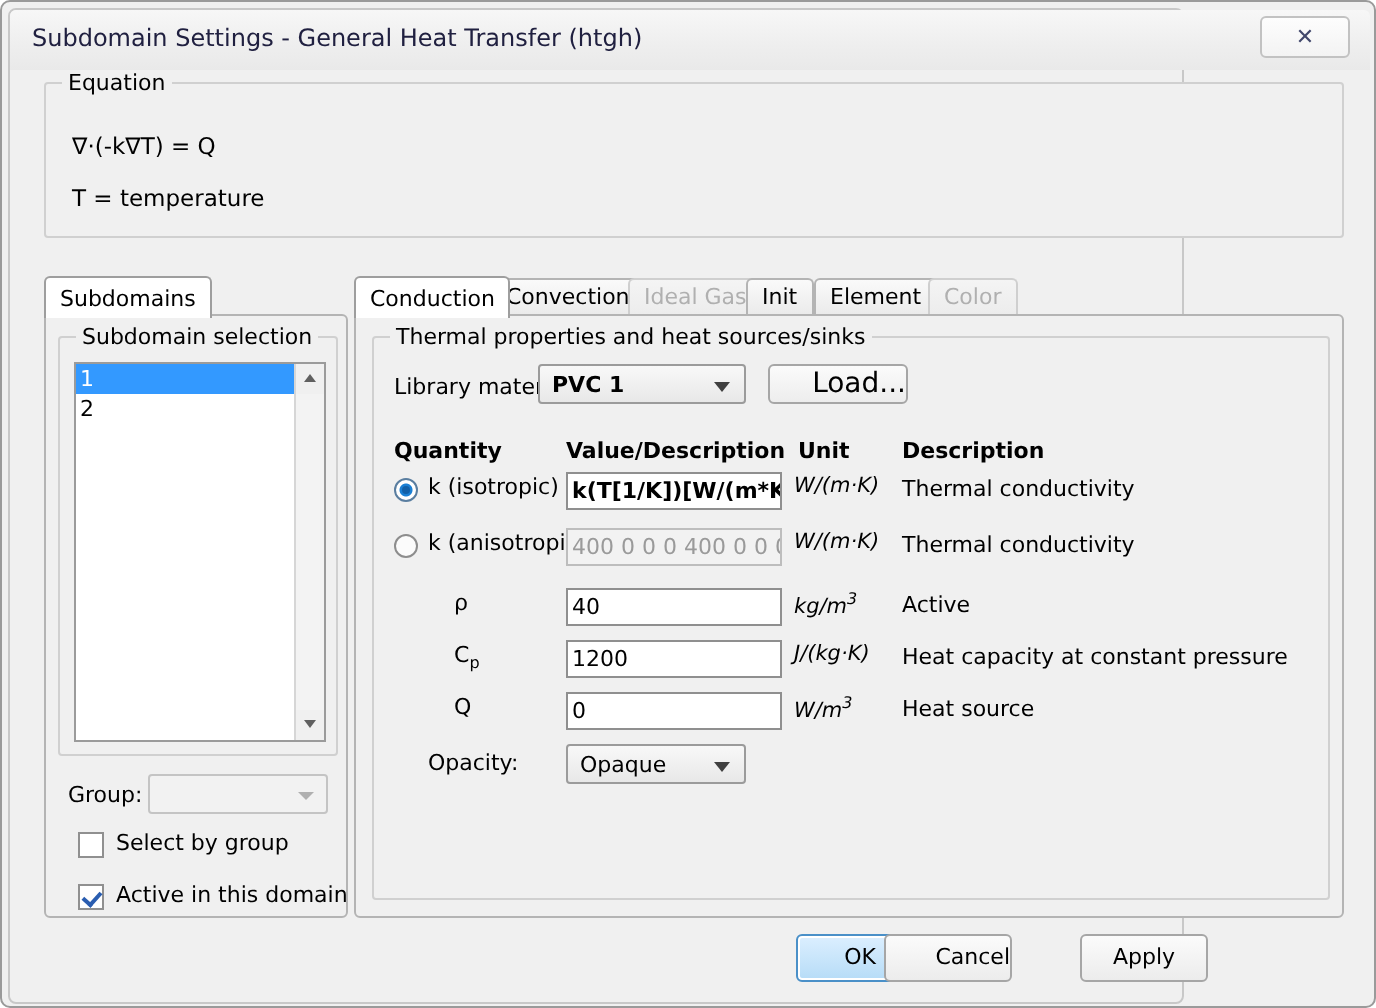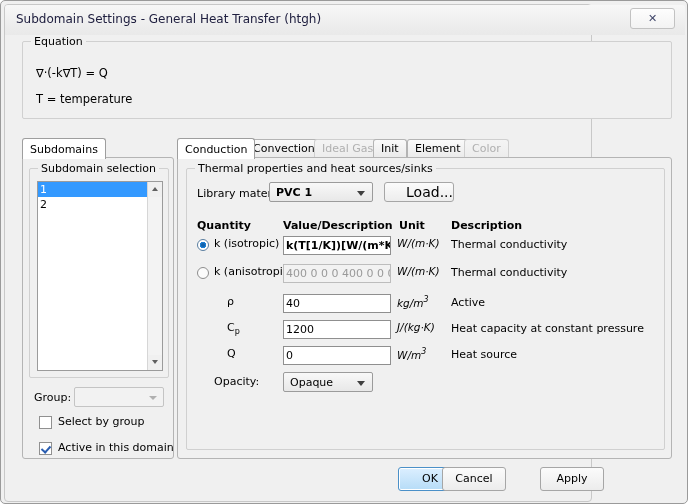--- a/index.html
+++ b/index.html
@@ -365,21 +365,21 @@
     line-height: 22px;
     text-align: center;
     cursor: pointer;
   }
   .btn.default {
     background: linear-gradient(to bottom,#dcefff,#b6dcf7);
     border-color: #4a90c8;
     box-shadow: 0 0 0 1px #ffffff inset;
   }
   #btn-ok     { left: 393px; }
-  #btn-cancel { left: 437px; }
+  #btn-cancel { left: 437px; text-align: right; }
   #btn-apply  { left: 535px; }
   #btn-help   { left: 606px; }
 </style>
 </head>
 <body>
 
 <div id="window">
   <div id="window-inner">
 
     <div id="titlebar">

